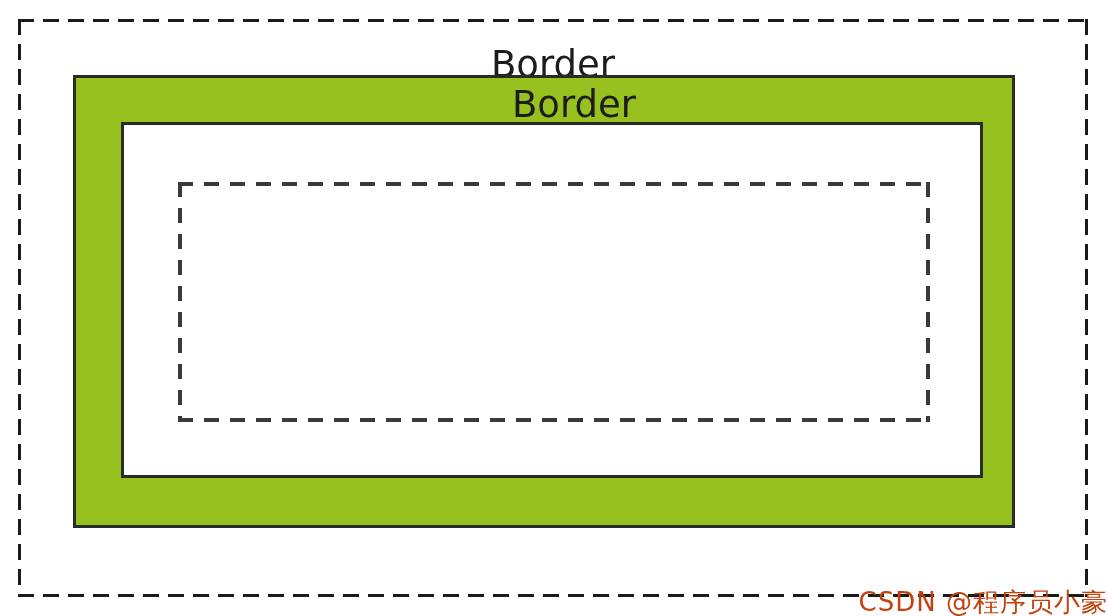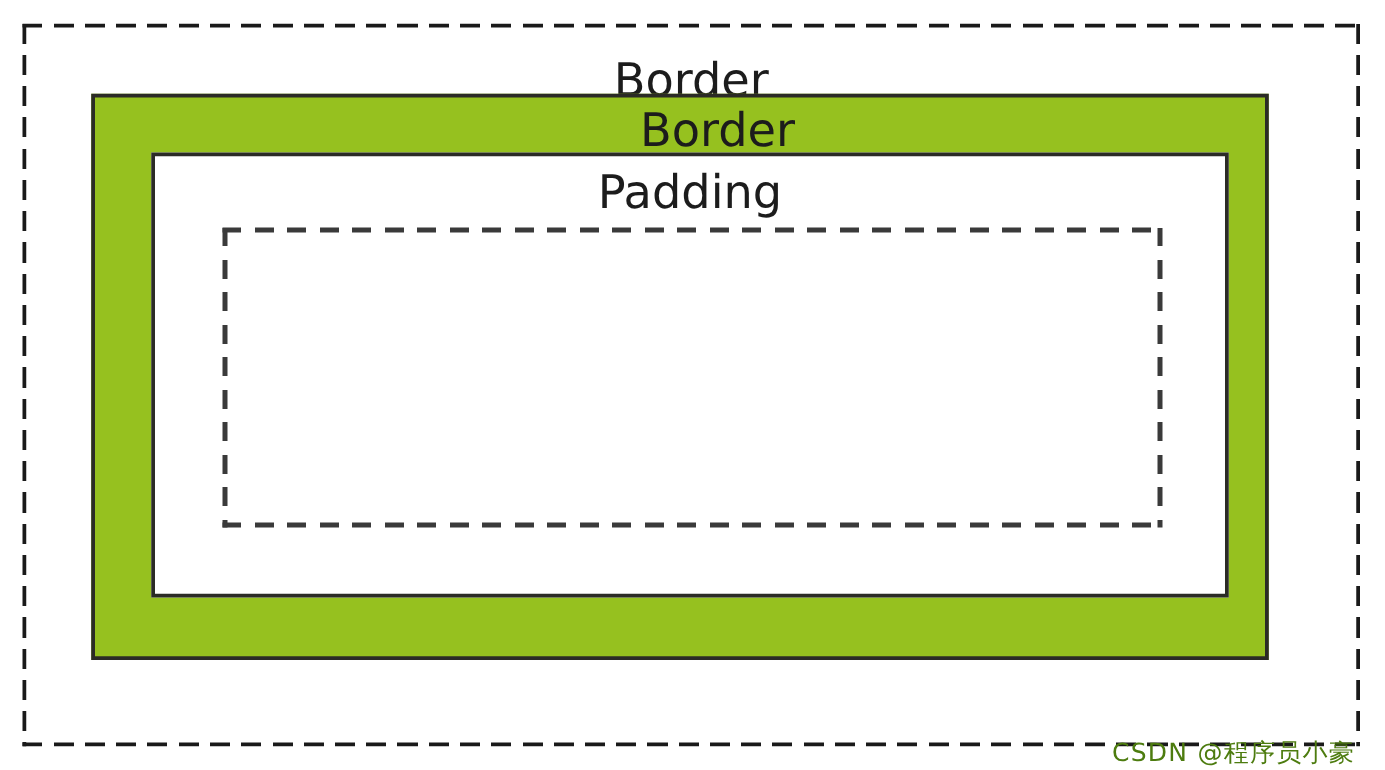--- a/index.html
+++ b/index.html
@@ -127,25 +127,25 @@
     letter-spacing: 0px;
   }
   .label-margin  { top: 25px; }
   .label-border  { top: 6px; margin-left: 30px;  }
   .label-padding { top: 8px;  }
   .label-content { top: 6px;  }
 
   
   .watermark {
     position: absolute;
-    right: 24px;
+    right: 0;
     bottom: 2px;
-    font-size: 20px;
+    font-size: 26px;
     line-height: 24px;
-    color: #4d7c0f;
+    color: #c2410c;
     white-space: nowrap;
     font-family: "DejaVu Sans", sans-serif;
     letter-spacing: 1px;
   }
 </style>
 </head>
 <body>
 
 <div id="stage">
 
@@ -156,21 +156,20 @@
     <div class="dash-thin-right"></div>
 
     <div class="box-label label-margin">Border</div>
 
     <div class="border-box" style="left:55px; top:56px;">
 
       <div class="box-label label-border">Border</div>
 
       <div class="padding-box" style="left:45px; top:44px;">
 
-        <div class="box-label label-padding">Padding</div>
 
         <div class="content-box" style="left:54px; top:57px;">
           <div class="dash-bold-top"></div>
           <div class="dash-bold-bottom"></div>
           <div class="dash-bold-left"></div>
           <div class="dash-bold-right"></div>
 
         </div>
 
       </div>

